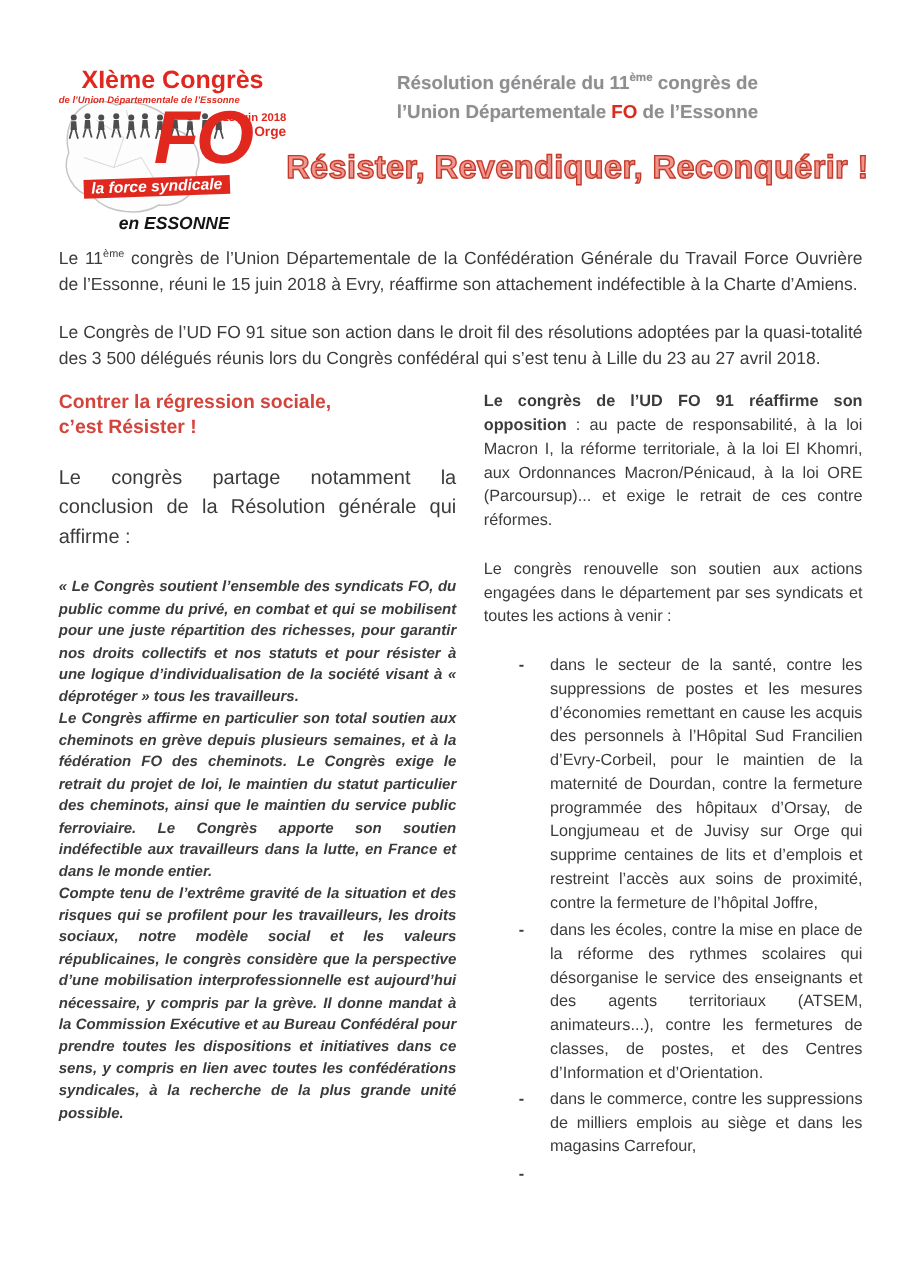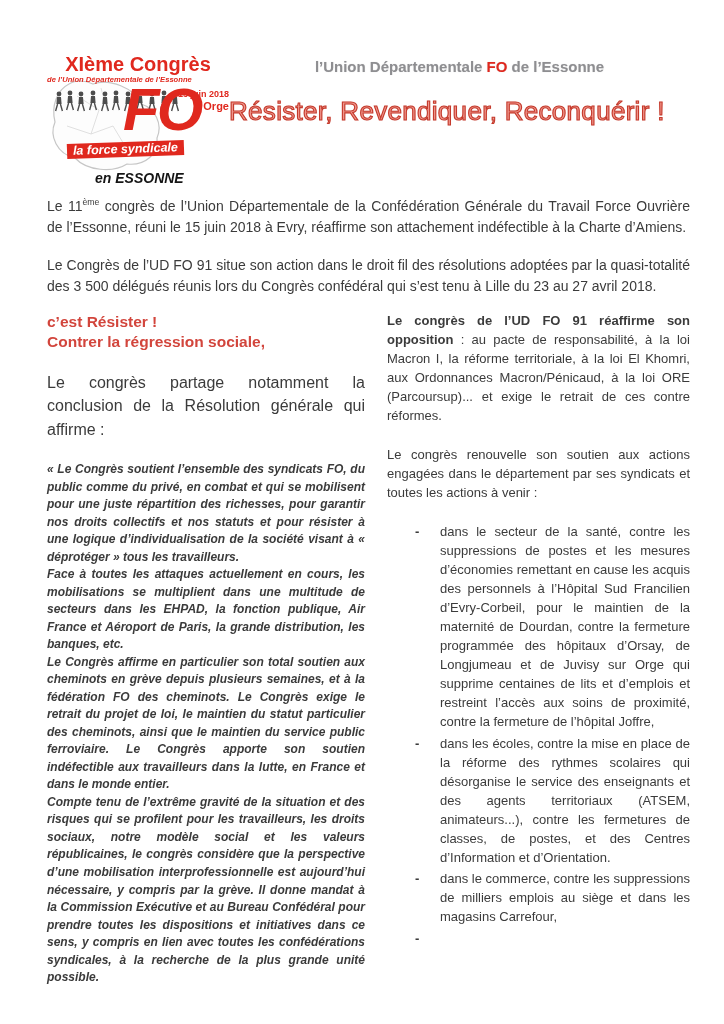--- a/index.html
+++ b/index.html
@@ -39,21 +39,21 @@
   .logo-banner{position:absolute;left:20px;top:88px;z-index:3;
     background:var(--logo-red);color:#ffffff;font-weight:bold;font-style:italic;
     font-size:12.5px;padding:0 6px 1px 6px;transform:rotate(-2deg);white-space:nowrap;}
   .logo-region{position:absolute;left:48px;top:116px;z-index:3;
     color:#151515;font-weight:bold;font-style:italic;font-size:14px;white-space:nowrap;}
 
   .header-right{flex:1;padding-top:2px;}
   .doc-title{text-align:center;font-weight:bold;font-size:15px;line-height:1.5;
     color:var(--header-gray);text-shadow:0 0 1px rgba(142,142,145,.35);}
   .fo-red{color:var(--logo-red);}
-  .slogan{margin-top:17px;text-align:left;font-weight:normal;font-size:26px;
+  .slogan{margin-top:17px;text-align:left;font-weight:bold;font-size:26px;
     white-space:nowrap;color:var(--slogan-fill);
     -webkit-text-stroke:1.1px var(--slogan-outline);
     text-shadow:0 0 1px rgba(196,58,44,.45);letter-spacing:.3px;}
 
   
   .intro p{margin:18px 0 0 0;font-size:14px;line-height:1.47;text-align:justify;}
 
   
   .columns{display:flex;gap:22px;margin-top:16px;}
   .col-left{width:318px;flex:0 0 318px;}
@@ -109,43 +109,43 @@
         <div>15 juin 2018</div>
         <div class="logo-evry">à Orge</div>
       </div>
       <div class="logo-fo">FO</div>
       <div class="logo-banner">la force syndicale</div>
       <div class="logo-region">en ESSONNE</div>
     </div>
 
     <div class="header-right">
       <div class="doc-title">
+        <div><span>Résolution générale du 11</span><sup>ème</sup><span> congrès de</span></div>
         <div><span>l’Union Départementale </span><span class="fo-red">FO</span><span> de l’Essonne</span></div>
       </div>
       <div class="slogan">Résister, Revendiquer, Reconquérir !</div>
     </div>
   </div>
 
   <div class="intro">
     <p><span>Le 11</span><sup>ème</sup><span> congrès de l’Union Départementale de la Confédération Générale du Travail Force Ouvrière de l’Essonne, réuni le 15 juin 2018 à Evry, réaffirme son attachement indéfectible à la Charte d’Amiens.</span></p>
     <p>Le Congrès de l’UD FO 91 situe son action dans le droit fil des résolutions adoptées par la quasi-totalité des 3 500 délégués réunis lors du Congrès confédéral qui s’est tenu à Lille du 23 au 27 avril 2018.</p>
   </div>
 
   <div class="columns">
 
     <div class="col-left">
       <h2 class="red-heading">
+        <div>Contrer la régression sociale,</div>
         <div>c’est Résister !</div>
-        <div>Contrer la régression sociale,</div>
       </h2>
       <p class="lead">Le congrès partage notamment la conclusion de la Résolution générale qui affirme :</p>
       <div class="quote">
 
       <p>« Le Congrès soutient l’ensemble des syndicats FO, du public comme du privé, en combat et qui se mobilisent pour une juste répartition des richesses, pour garantir nos droits collectifs et nos statuts et pour résister à une logique d’individualisation de la société visant à « déprotéger » tous les travailleurs.</p>
-          <p>Face à toutes les attaques actuellement en cours, les mobilisations se multiplient dans une multitude de secteurs dans les EHPAD, la fonction publique, Air France et Aéroport de Paris, la grande distribution, les banques, etc.</p>
           <p>Le Congrès affirme en particulier son total soutien aux cheminots en grève depuis plusieurs semaines, et à la fédération FO des cheminots. Le Congrès exige le retrait du projet de loi, le maintien du statut particulier des cheminots, ainsi que le maintien du service public ferroviaire. Le Congrès apporte son soutien indéfectible aux travailleurs dans la lutte, en France et dans le monde entier.</p>
           <p>Compte tenu de l’extrême gravité de la situation et des risques qui se profilent pour les travailleurs, les droits sociaux, notre modèle social et les valeurs républicaines, le congrès considère que la perspective d’une mobilisation interprofessionnelle est aujourd’hui nécessaire, y compris par la grève. Il donne mandat à la Commission Exécutive et au Bureau Confédéral pour prendre toutes les dispositions et initiatives dans ce sens, y compris en lien avec toutes les confédérations syndicales, à la recherche de la plus grande unité possible.</p>
         </div>
     </div>
 
     <div class="col-right">
       <p><strong>Le congrès de l’UD FO 91 réaffirme son opposition</strong><span> : au pacte de responsabilité, à la loi Macron I, la réforme territoriale, à la loi El Khomri, aux Ordonnances Macron/Pénicaud, à la loi ORE (Parcoursup)... et exige le retrait de ces contre réformes.</span></p>
       <p>Le congrès renouvelle son soutien aux actions engagées dans le département par ses syndicats et toutes les actions à venir :</p>
       <ul class="bullets">
 

